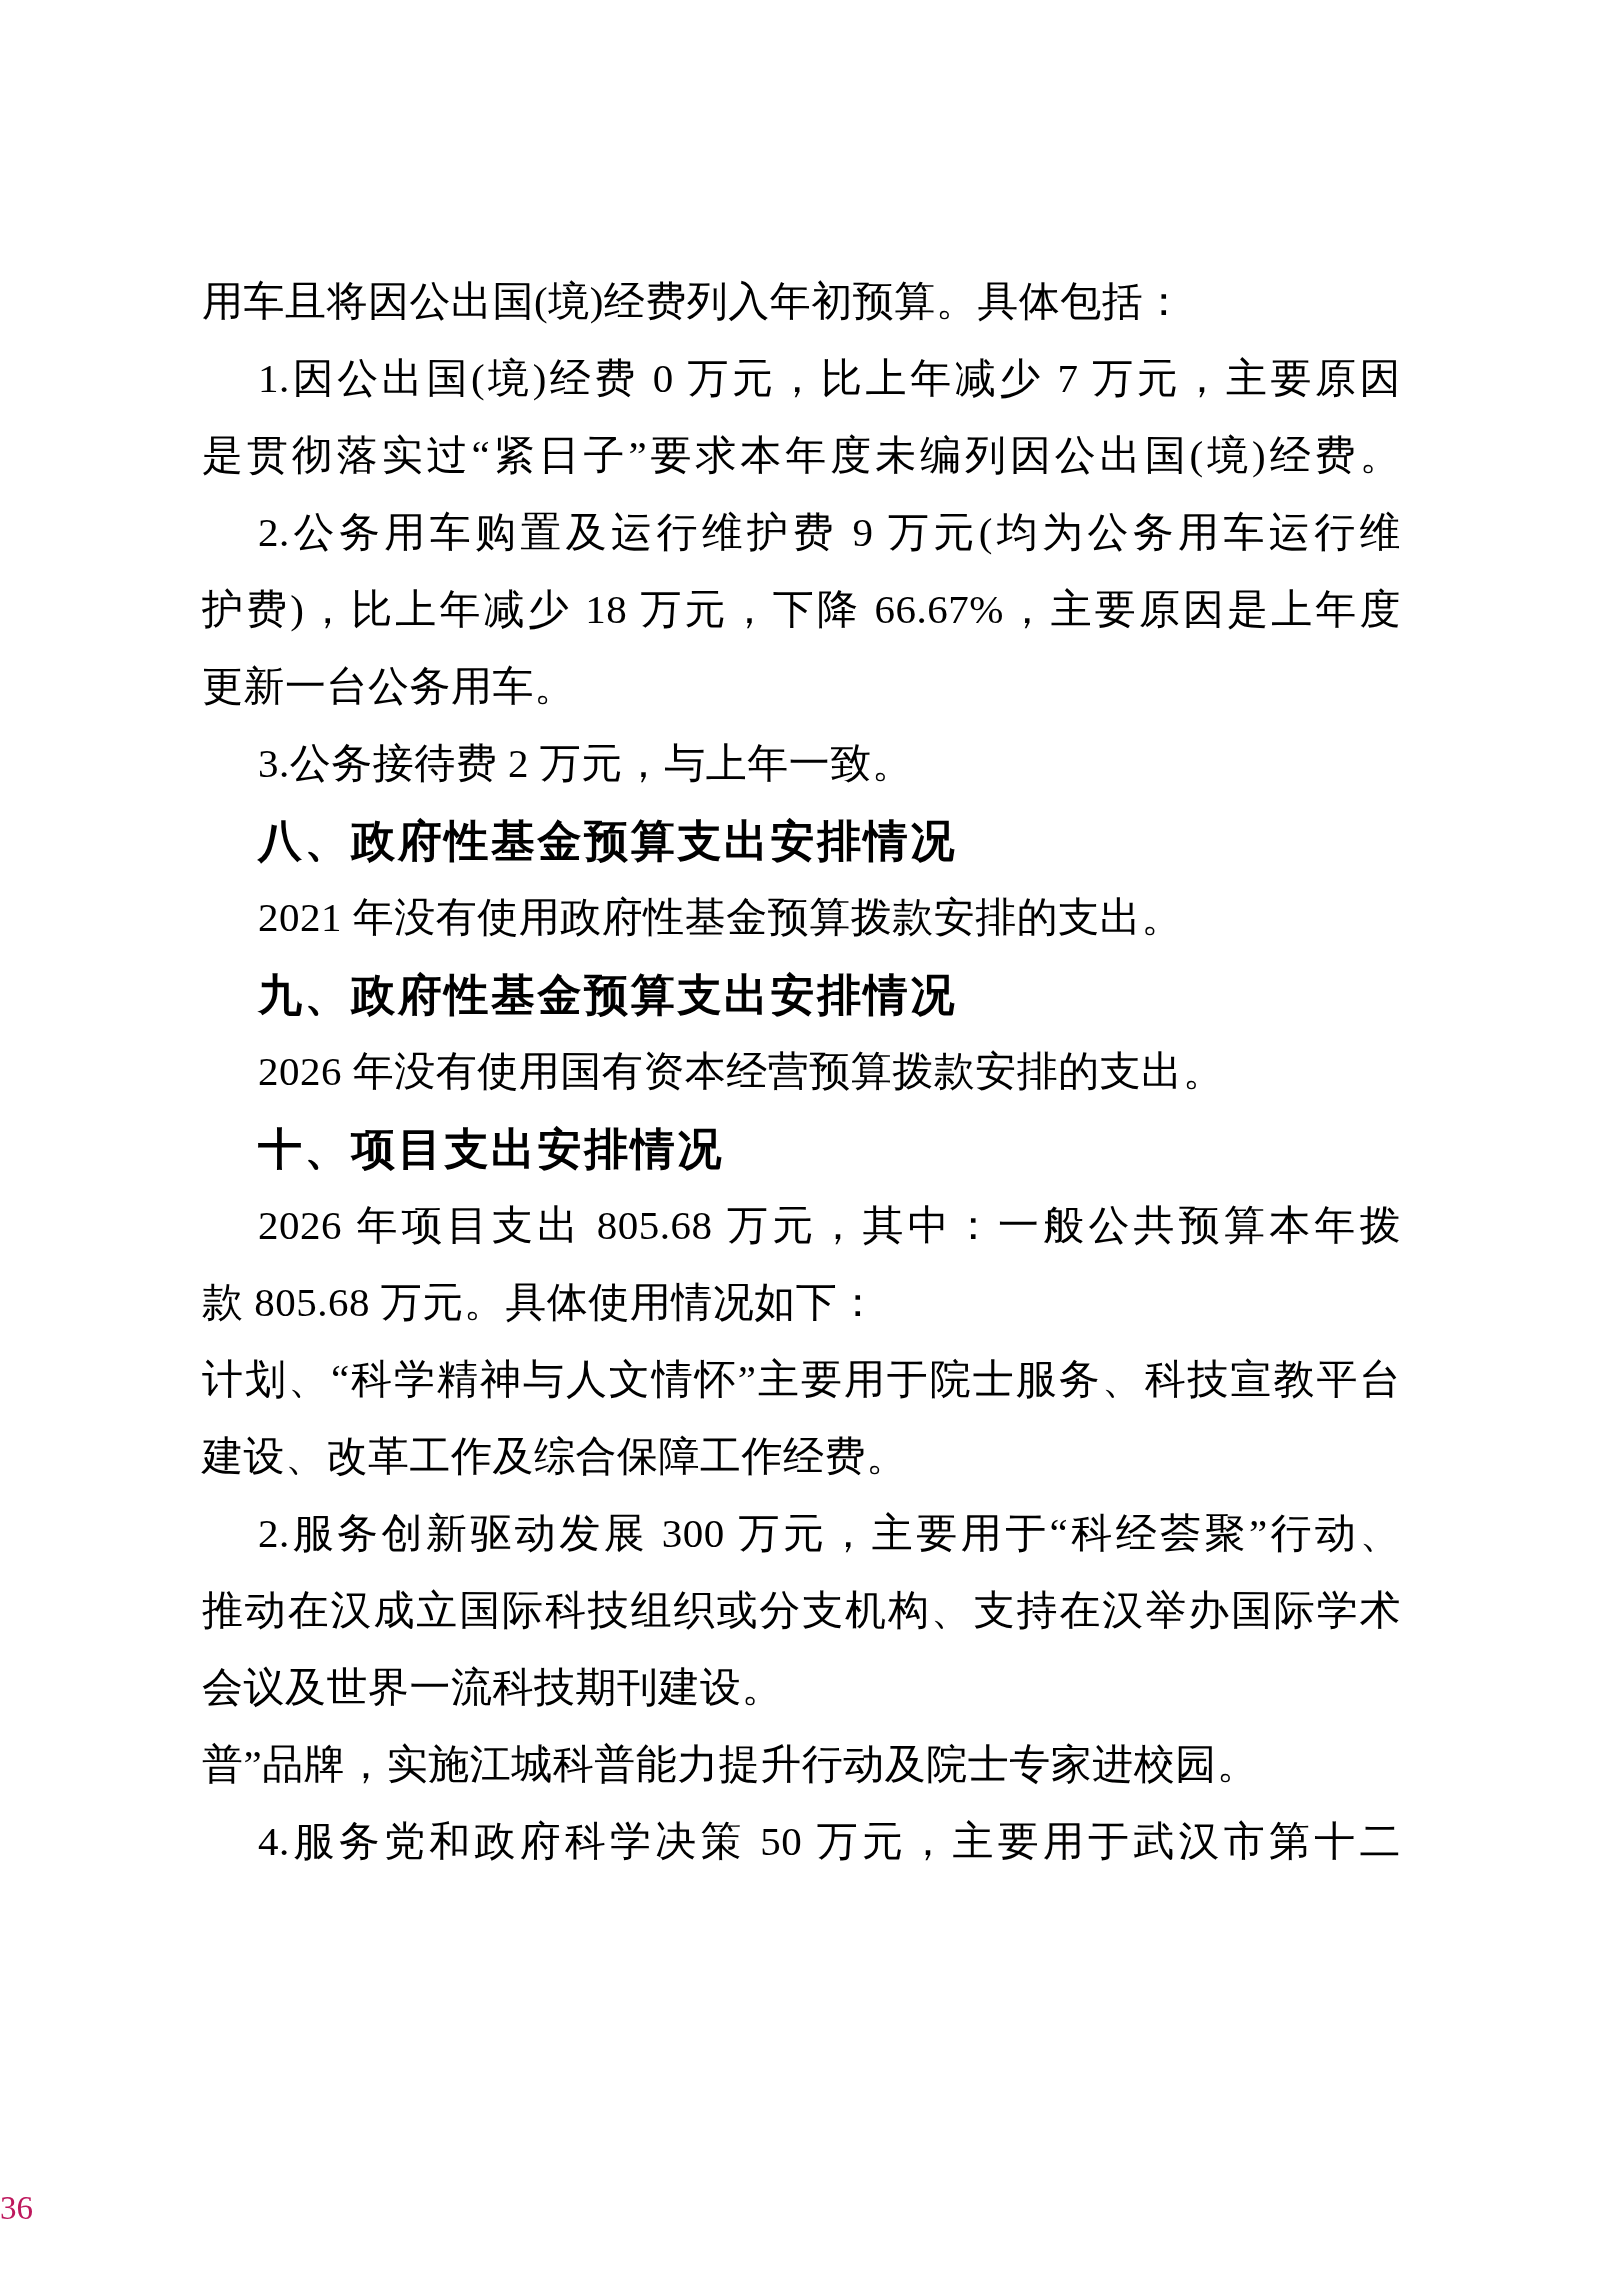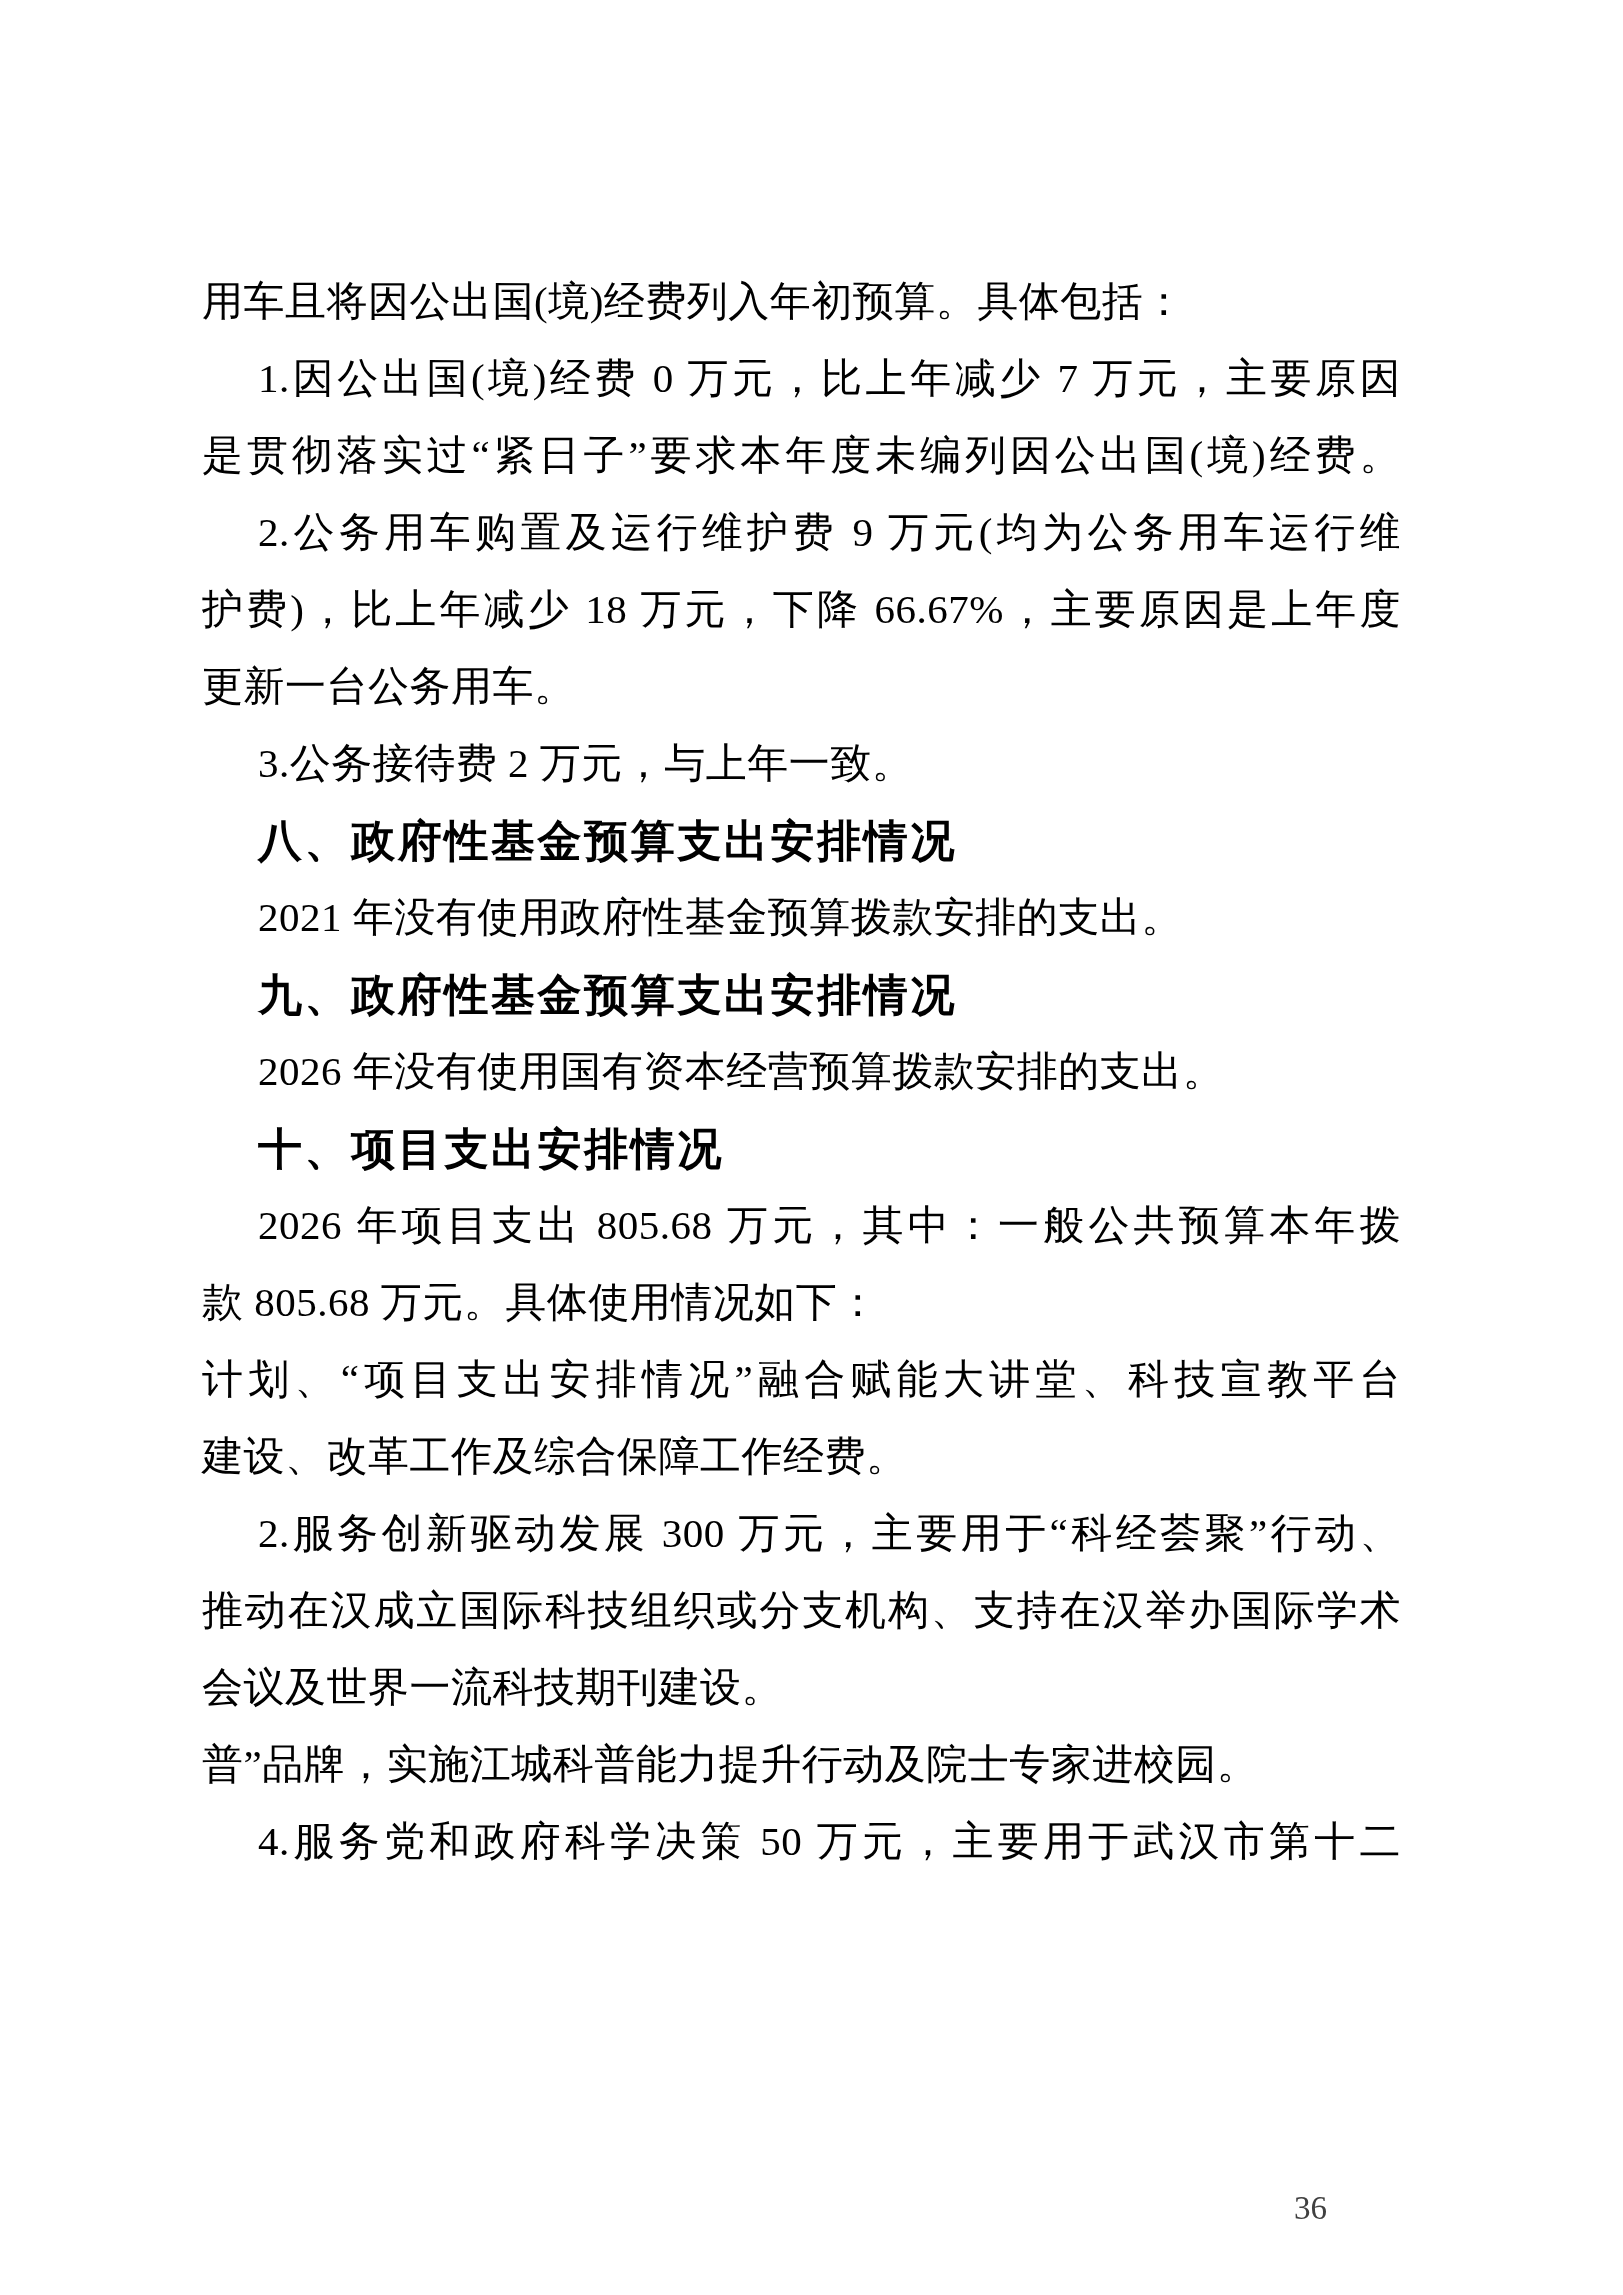--- a/index.html
+++ b/index.html
@@ -54,25 +54,25 @@
     font-family: "Liberation Sans", "DejaVu Sans", sans-serif;
     font-weight: bold;
     font-size: 44px;
     letter-spacing: 2.6px;
   }
   .page-number {
     position: absolute;
     left: 0;
     top: 2192px;
     width: 1327px;
-    text-align: right;
+    text-align: left;
     font-size: 33px;
     line-height: 33px;
     font-family: "Liberation Serif", "DejaVu Serif", serif;
-    color: #404040;
+    color: #be185d;
   }
 </style>
 </head>
 <body>
 
 <div class="page">
   <div class="text-column">
     <div class="line">用车且将因公出国(境)经费列入年初预算。具体包括：</div>
     <div class="line indent full">1.因公出国(境)经费 0 万元，比上年减少 7 万元，主要原因</div>
     <div class="line full">是贯彻落实过“紧日子”要求本年度未编列因公出国(境)经费。</div>
@@ -80,21 +80,21 @@
     <div class="line full">护费)，比上年减少 18 万元，下降 66.67%，主要原因是上年度</div>
     <div class="line">更新一台公务用车。</div>
     <div class="line indent">3.公务接待费 2 万元，与上年一致。</div>
     <div class="line indent heading">八、政府性基金预算支出安排情况</div>
     <div class="line indent">2021 年没有使用政府性基金预算拨款安排的支出。</div>
     <div class="line indent heading">九、政府性基金预算支出安排情况</div>
     <div class="line indent">2026 年没有使用国有资本经营预算拨款安排的支出。</div>
     <div class="line indent heading">十、项目支出安排情况</div>
     <div class="line indent full">2026 年项目支出 805.68 万元，其中：一般公共预算本年拨</div>
     <div class="line">款 805.68 万元。具体使用情况如下：</div>
-    <div class="line full">计划、“项目支出安排情况”融合赋能大讲堂、科技宣教平台</div>
+    <div class="line full">计划、“科学精神与人文情怀”主要用于院士服务、科技宣教平台</div>
     <div class="line">建设、改革工作及综合保障工作经费。</div>
     <div class="line indent full">2.服务创新驱动发展 300 万元，主要用于“科经荟聚”行动、</div>
     <div class="line full">推动在汉成立国际科技组织或分支机构、支持在汉举办国际学术</div>
     <div class="line">会议及世界一流科技期刊建设。</div>
     <div class="line">普”品牌，实施江城科普能力提升行动及院士专家进校园。</div>
     <div class="line indent full">4.服务党和政府科学决策 50 万元，主要用于武汉市第十二</div>
   </div>
 
   <div class="page-number">36</div>
 </div>

